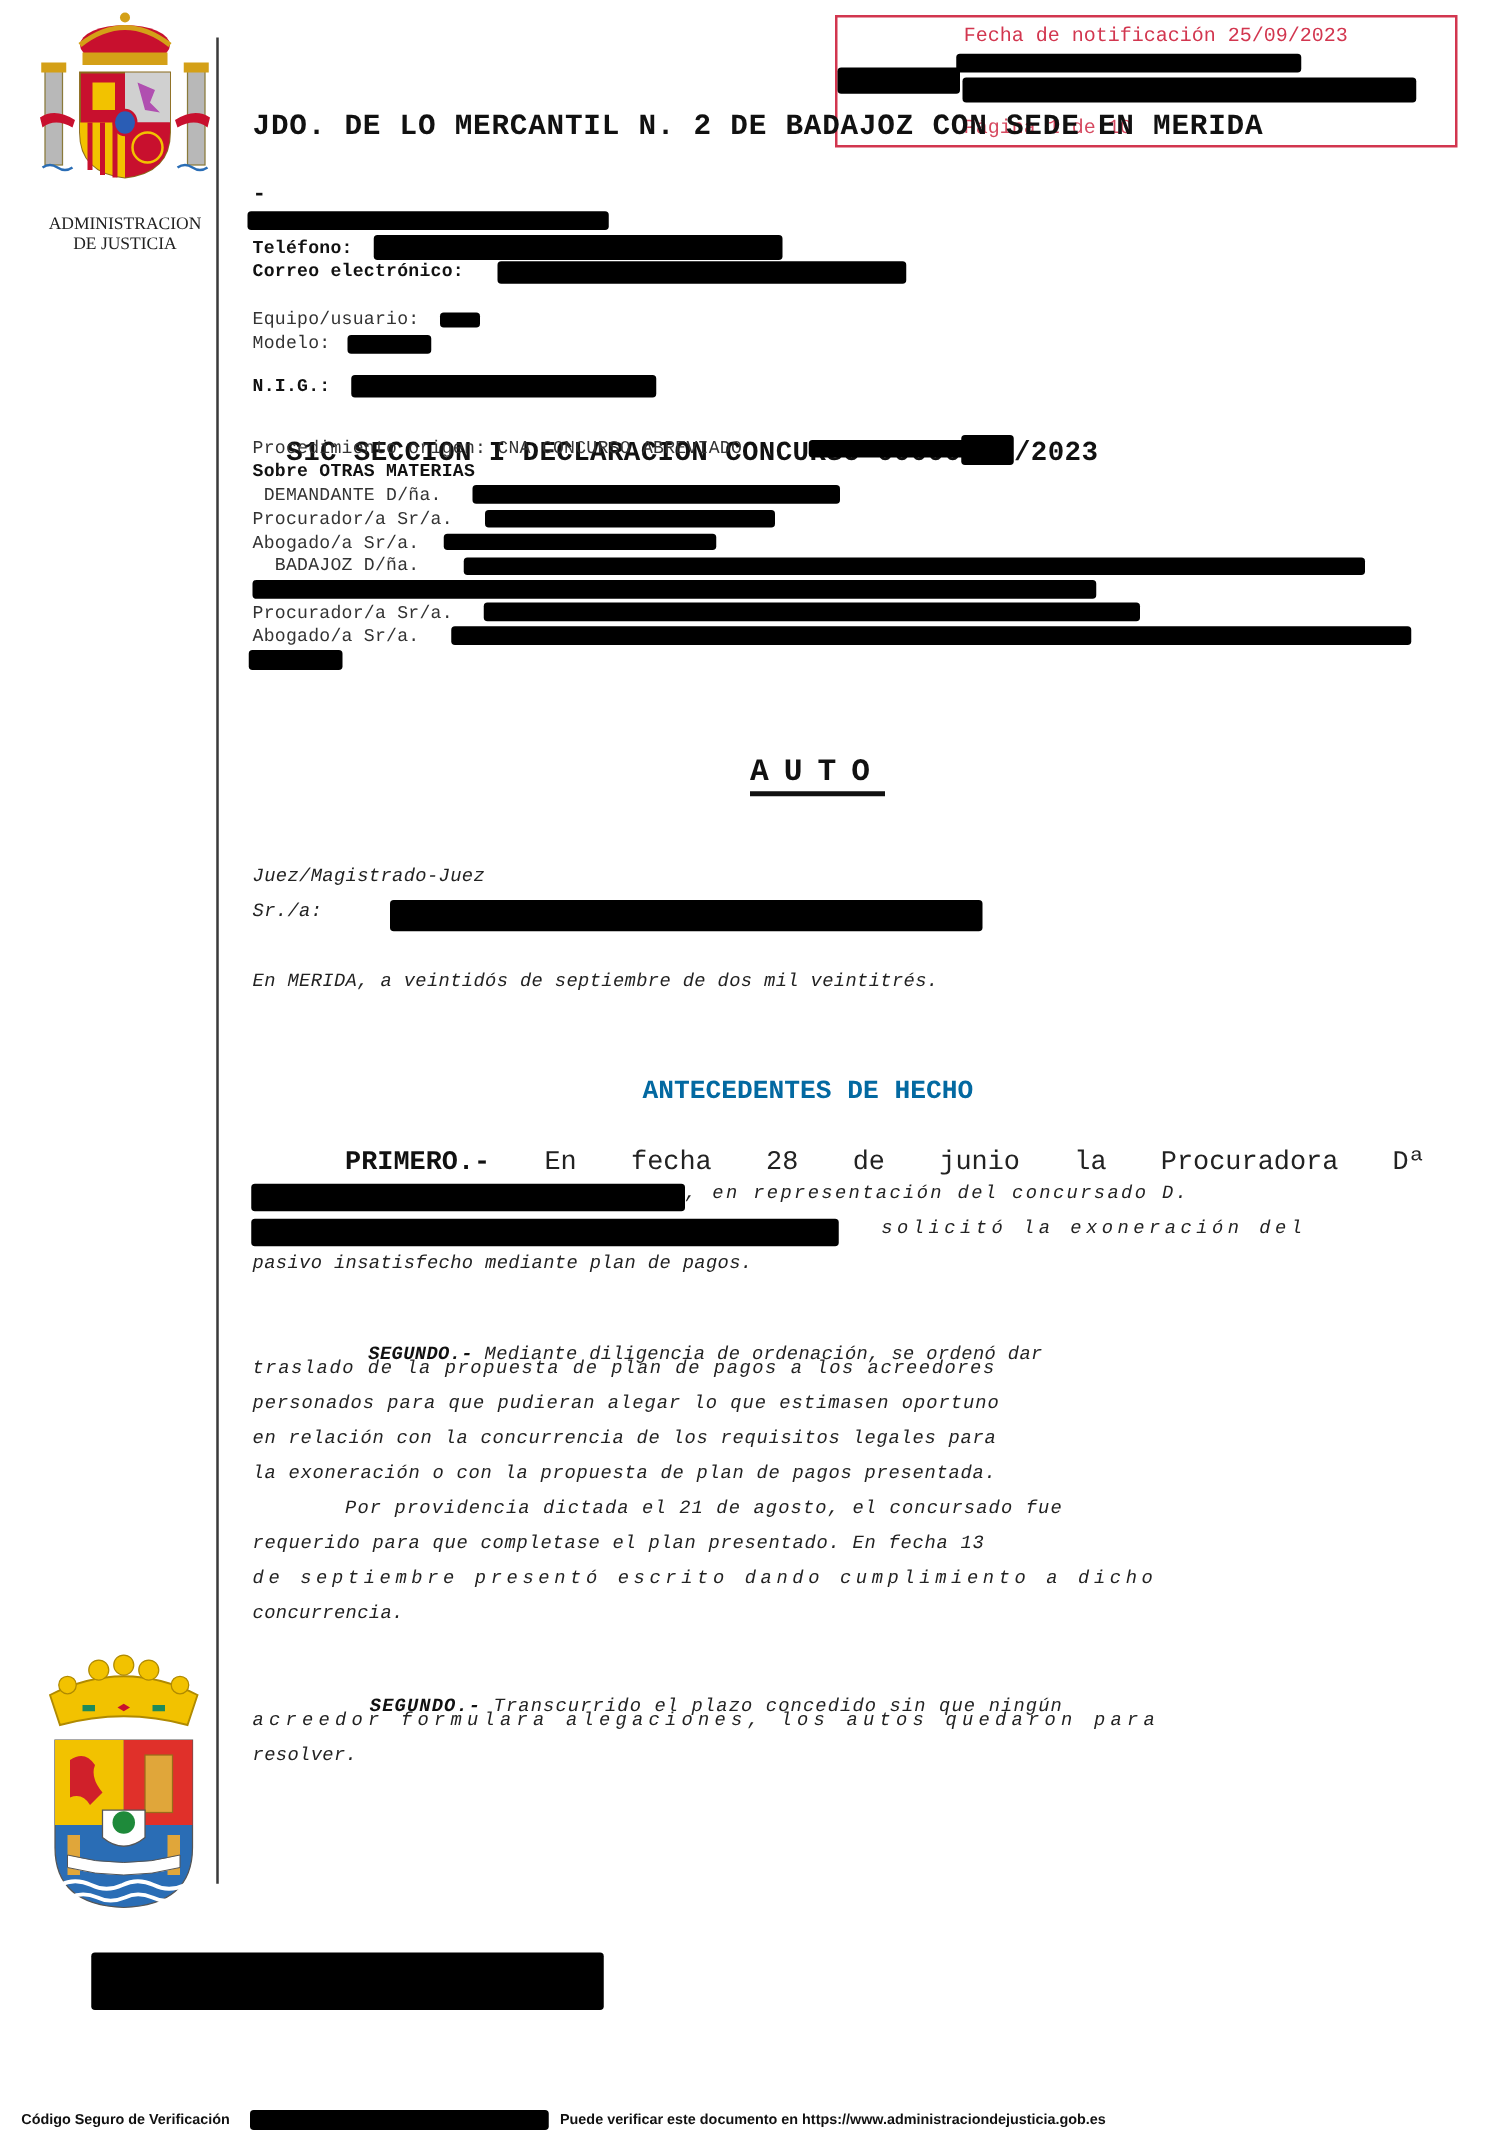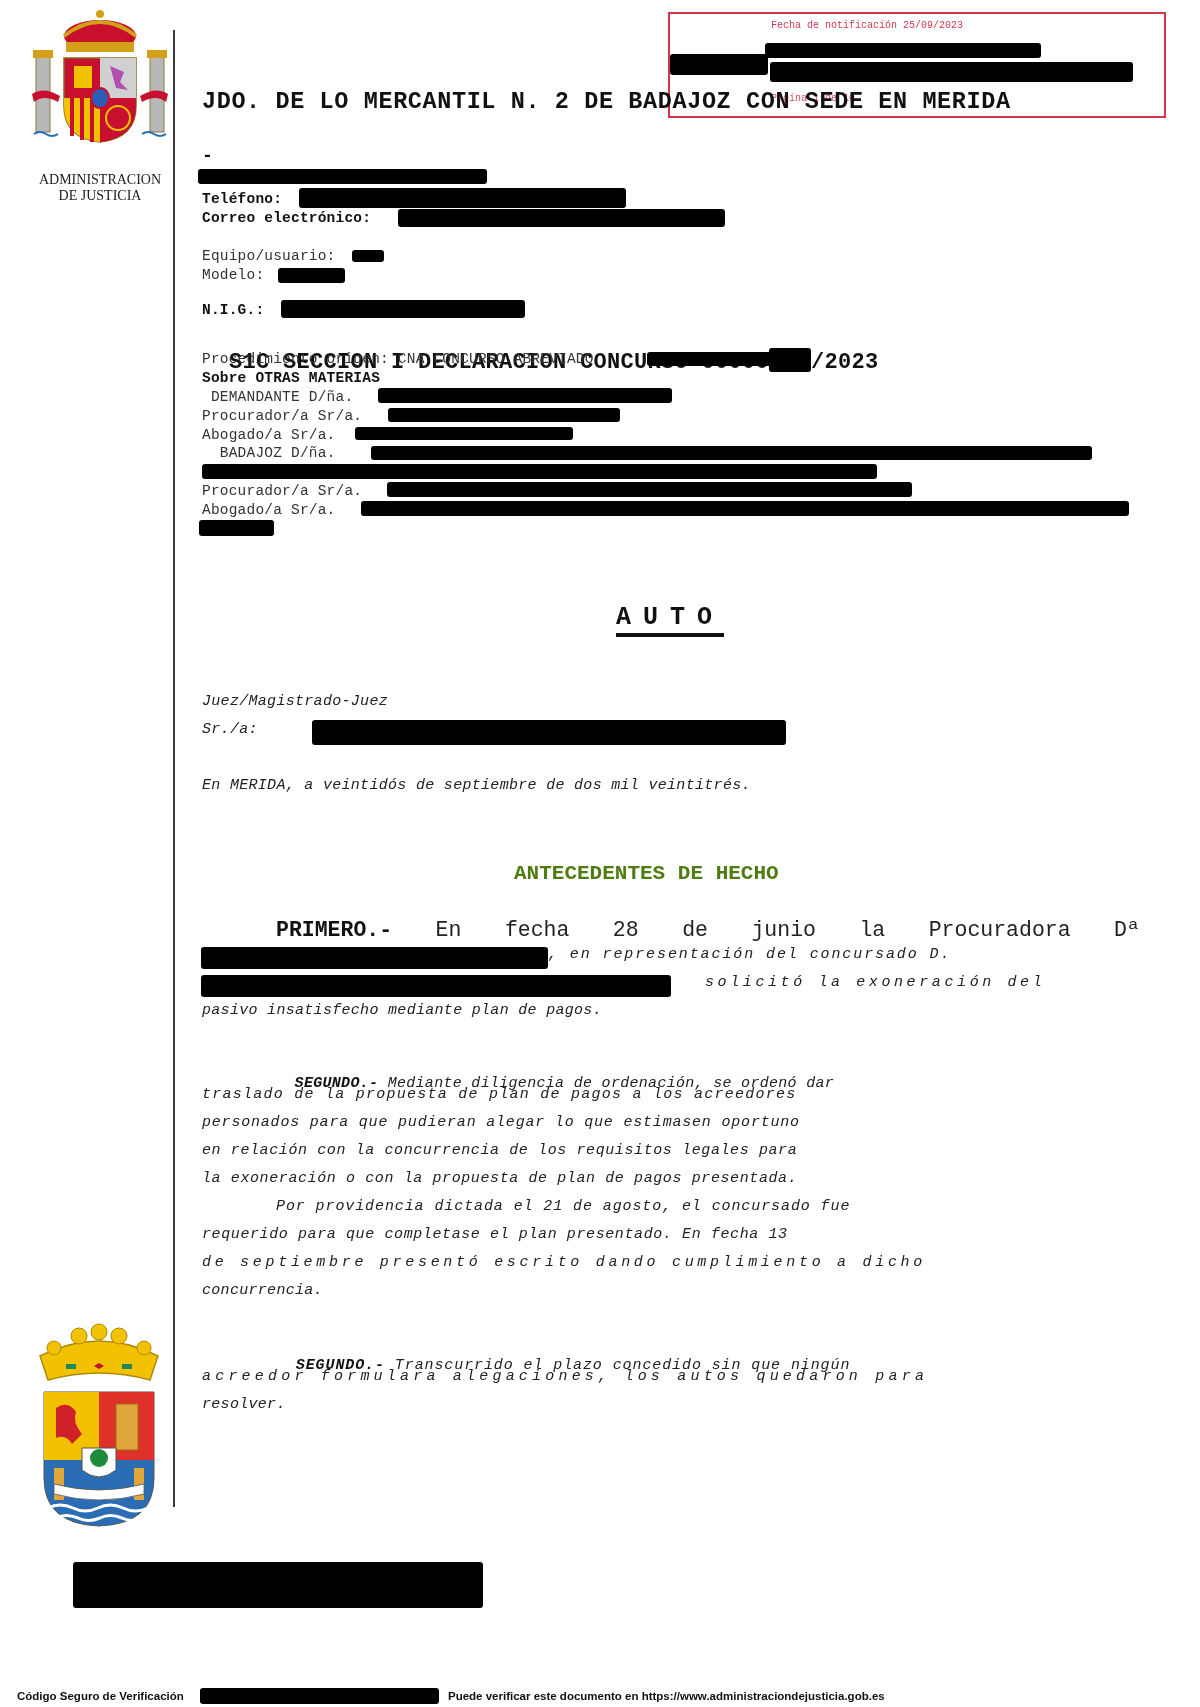--- a/index.html
+++ b/index.html
@@ -11,21 +11,21 @@
   .redact { position:absolute; background:#000; border-radius:3px; }
   .vrule { position:absolute; left:173px; top:30px; width:2px; height:1477px; background:#3a3a3a; }
   .heading { font-size:23.5px; font-weight:bold; letter-spacing:0.6px; color:#111; }
   .small { font-size:14.5px; color:#333; letter-spacing:0.2px; }
   .small-b { font-size:14.5px; font-weight:bold; color:#111; letter-spacing:0.2px; }
   .s1c { font-size:22px; font-weight:bold; color:#111; letter-spacing:0.3px; }
   .body { font-size:15px; color:#222; letter-spacing:0.3px;font-style:italic; }
   .justify { position:absolute; left:202px; width:938px; display:flex; justify-content:space-between; font-family:"Liberation Mono","DejaVu Sans Mono",monospace; font-size:21.5px; color:#222; white-space:pre; }
   .auto { font-size:25px; font-weight:bold; letter-spacing:12px; color:#111; border-bottom:4px solid #111; padding-bottom:1px; }
   .notif-box { position:absolute; left:668px; top:12px; width:494px; height:102px; border:2px solid #d2364f; }
-  .notif-text { font-size:10px; color:#d2364f; }
+  .notif-text { font-size:16px; color:#d2364f; }
   .footer { font-size:11.5px; font-weight:bold; color:#111; }
   .logo-caption { font-size:14px; color:#222; text-align:center; line-height:16px;margin-top:24px; }
 </style>
 </head>
 <body>
 
 <div style="position:absolute;left:30px;top:6px;width:140px;height:140px;">
   <svg width="140" height="140" viewBox="0 0 140 140">
 
     <ellipse cx="70" cy="30" rx="36" ry="16" fill="#c8102e"></ellipse>
@@ -139,29 +139,29 @@
 <div class="redact" style="left:371px;top:446px;width:721px;height:14px;"></div>
 <div class="redact" style="left:202px;top:464px;width:675px;height:15px;"></div>
 
 <div class="abs mono small" style="left:202px;top:483px;">Procurador/a Sr/a.</div>
 <div class="redact" style="left:387px;top:482px;width:525px;height:15px;"></div>
 
 <div class="abs mono small" style="left:202px;top:502px;">Abogado/a Sr/a.</div>
 <div class="redact" style="left:361px;top:501px;width:768px;height:15px;"></div>
 <div class="redact" style="left:199px;top:520px;width:75px;height:16px;"></div>
 
-<div class="abs mono auto" style="left:616px;top:603px;">AUTO</div>
+<div class="abs mono auto" style="left:600px;top:603px;">AUTO</div>
 
 <div class="abs mono body" style="left:202px;top:693px;">Juez/Magistrado-Juez</div>
 <div class="abs mono body" style="left:202px;top:721px;">Sr./a:</div>
 <div class="redact" style="left:312px;top:720px;width:474px;height:25px;"></div>
 
 <div class="abs mono body" style="left:202px;top:777px;">En MERIDA, a veintidós de septiembre de dos mil veintitrés.</div>
 
-<div class="abs mono" style="left:514px;top:862px;font-size:21px;font-weight:bold;color:#4d7c0f;">ANTECEDENTES DE HECHO</div>
+<div class="abs mono" style="left:514px;top:862px;font-size:21px;font-weight:bold;color:#0369a1;">ANTECEDENTES DE HECHO</div>
 
 <div class="justify" style="top:918px;left:276px;width:864px;gap:32px;">
   <b style="color:#111;">PRIMERO.-</b>
   <span>En</span>
   <span>fecha</span>
   <span>28</span>
   <span>de</span>
   <span>junio</span>
   <span>la</span>
   <span>Procuradora</span>

